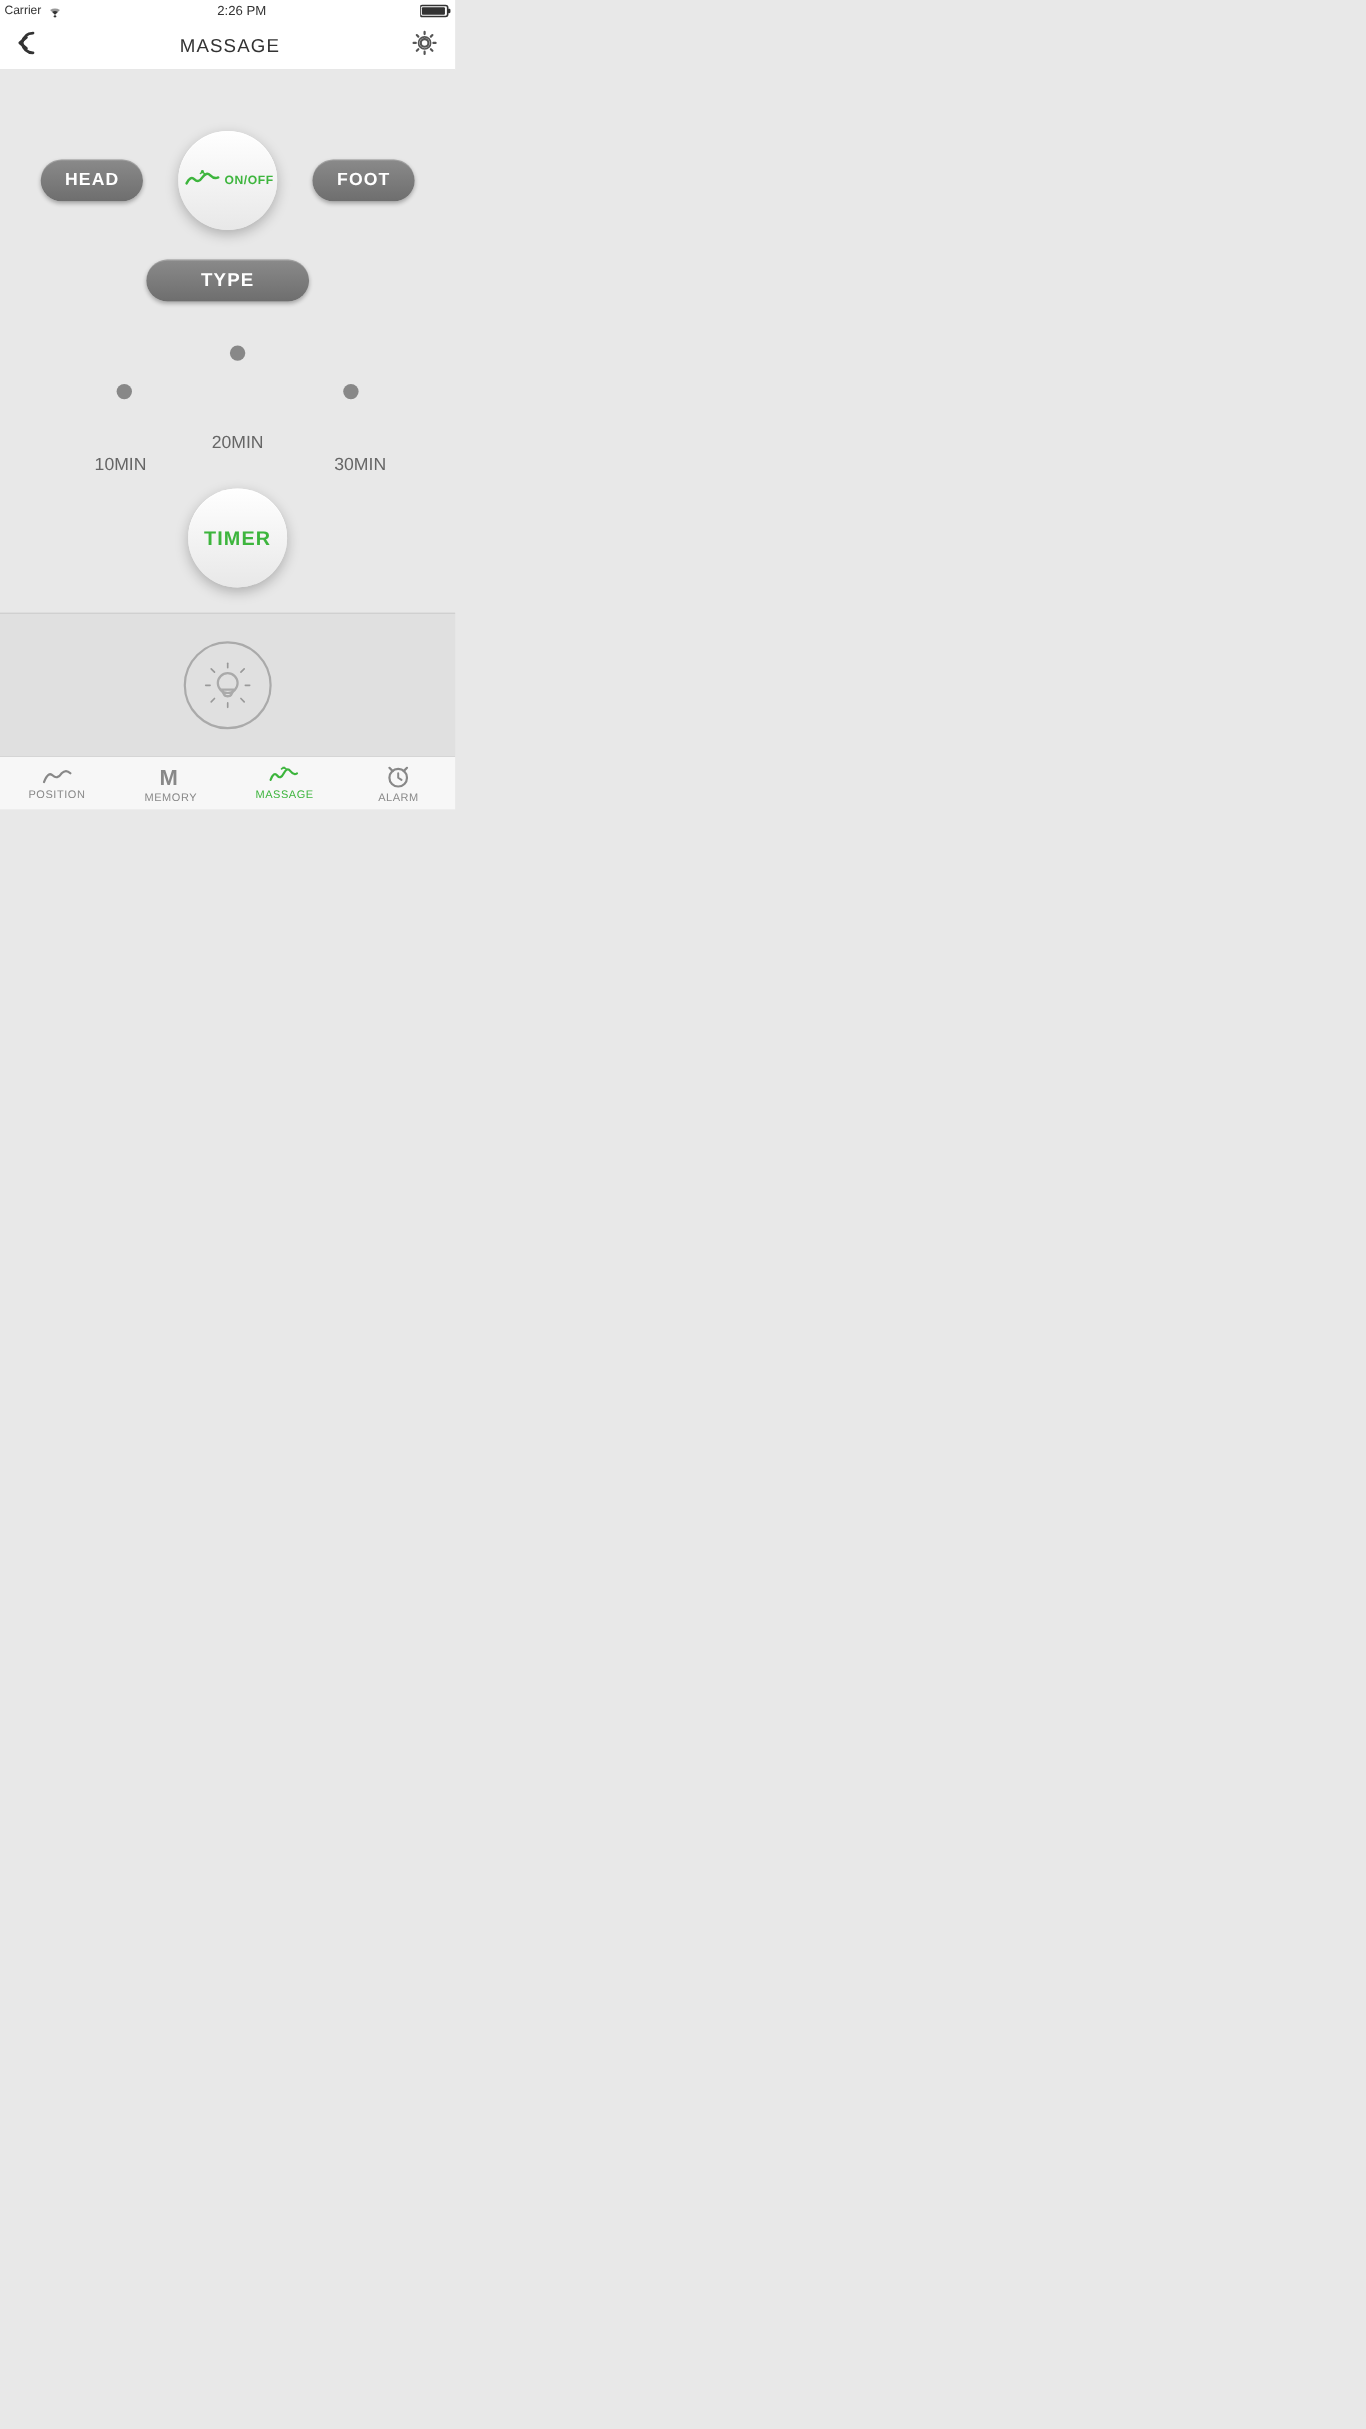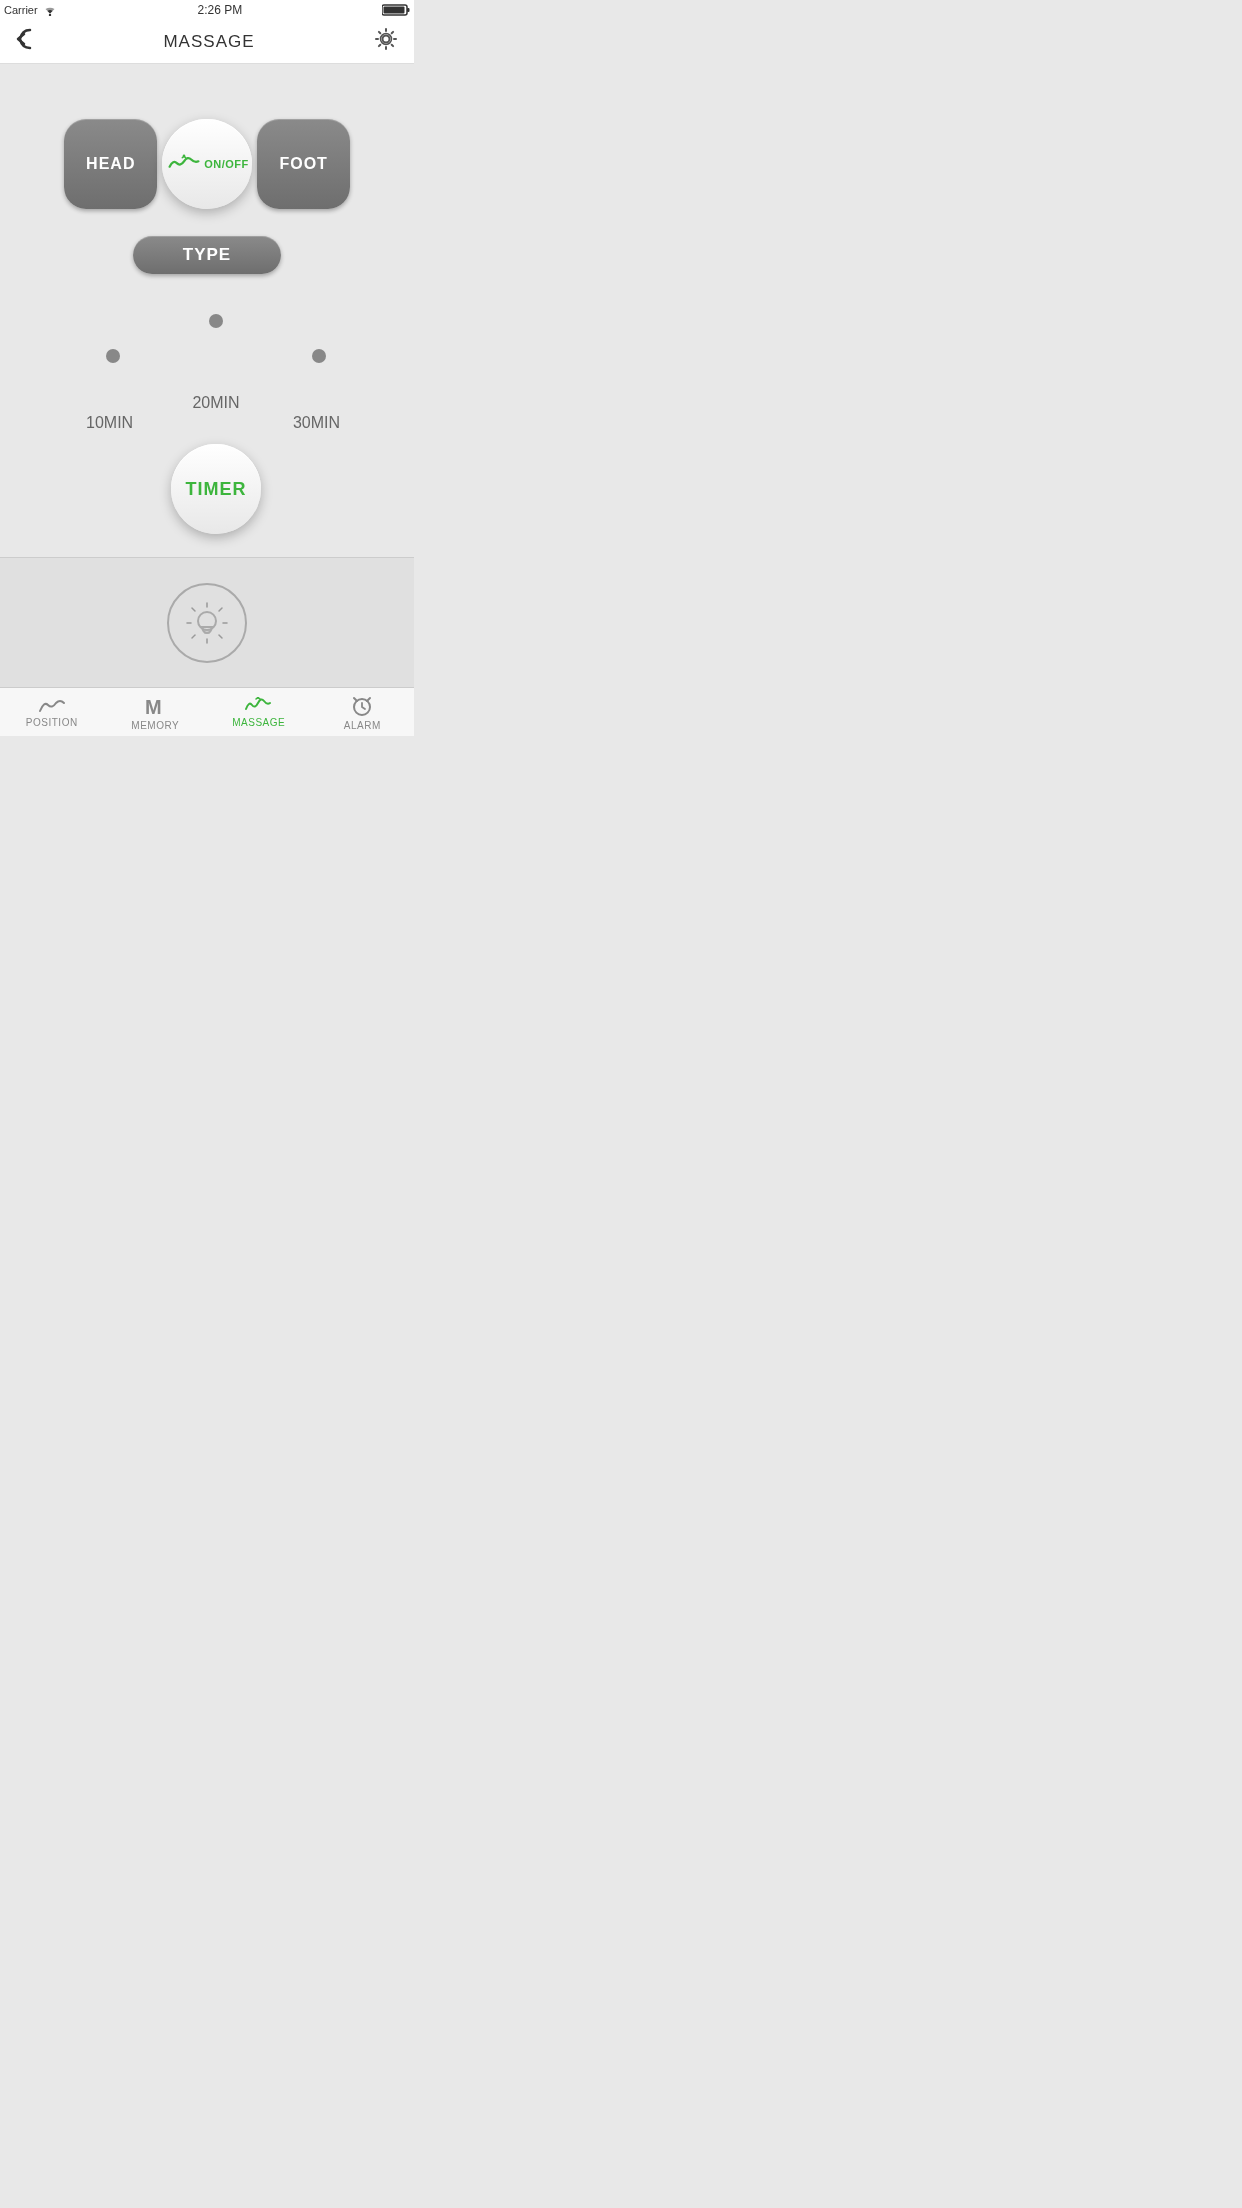--- a/index.html
+++ b/index.html
@@ -69,24 +69,25 @@
       position: relative;
       height: 580px;
       display: flex;
       flex-direction: column;
       align-items: center;
     }
 
     
     .top-controls {
       display: flex;
+      align-items: center;
       justify-content: center;
       width: 100%;
       margin-top: 55px;
-      gap: 5px;
+      gap: 32px;
     }
 
     .zone-btn {
       background: linear-gradient(180deg, #8a8a8a 0%, #6e6e6e 100%);
       color: #fff;
       border: none;
       border-radius: 22px;
       padding: 10px 22px;
       font-size: 16px;
       font-weight: 600;
@@ -315,21 +316,21 @@
       </div>
 
       <div style="position:absolute; top:35px; right:30px;">
         <div class="timer-dot"></div>
       </div>
     </div>
 
     <div style="position:relative; width:280px; height:50px;">
       <span class="min-label" style="top:0; left:50%; transform:translateX(-50%);">20MIN</span>
       <span class="min-label" style="top:20px; left:10px;">10MIN</span>
-      <span class="min-label" style="top:20px; right:16px;">30MIN</span>
+      <span class="min-label" style="top:20px; right:5px;">30MIN</span>
     </div>
 
     <button class="timer-btn">TIMER</button>
   </div>
 
 </div>
 
 <div class="light-section">
   <button class="light-btn">
 

